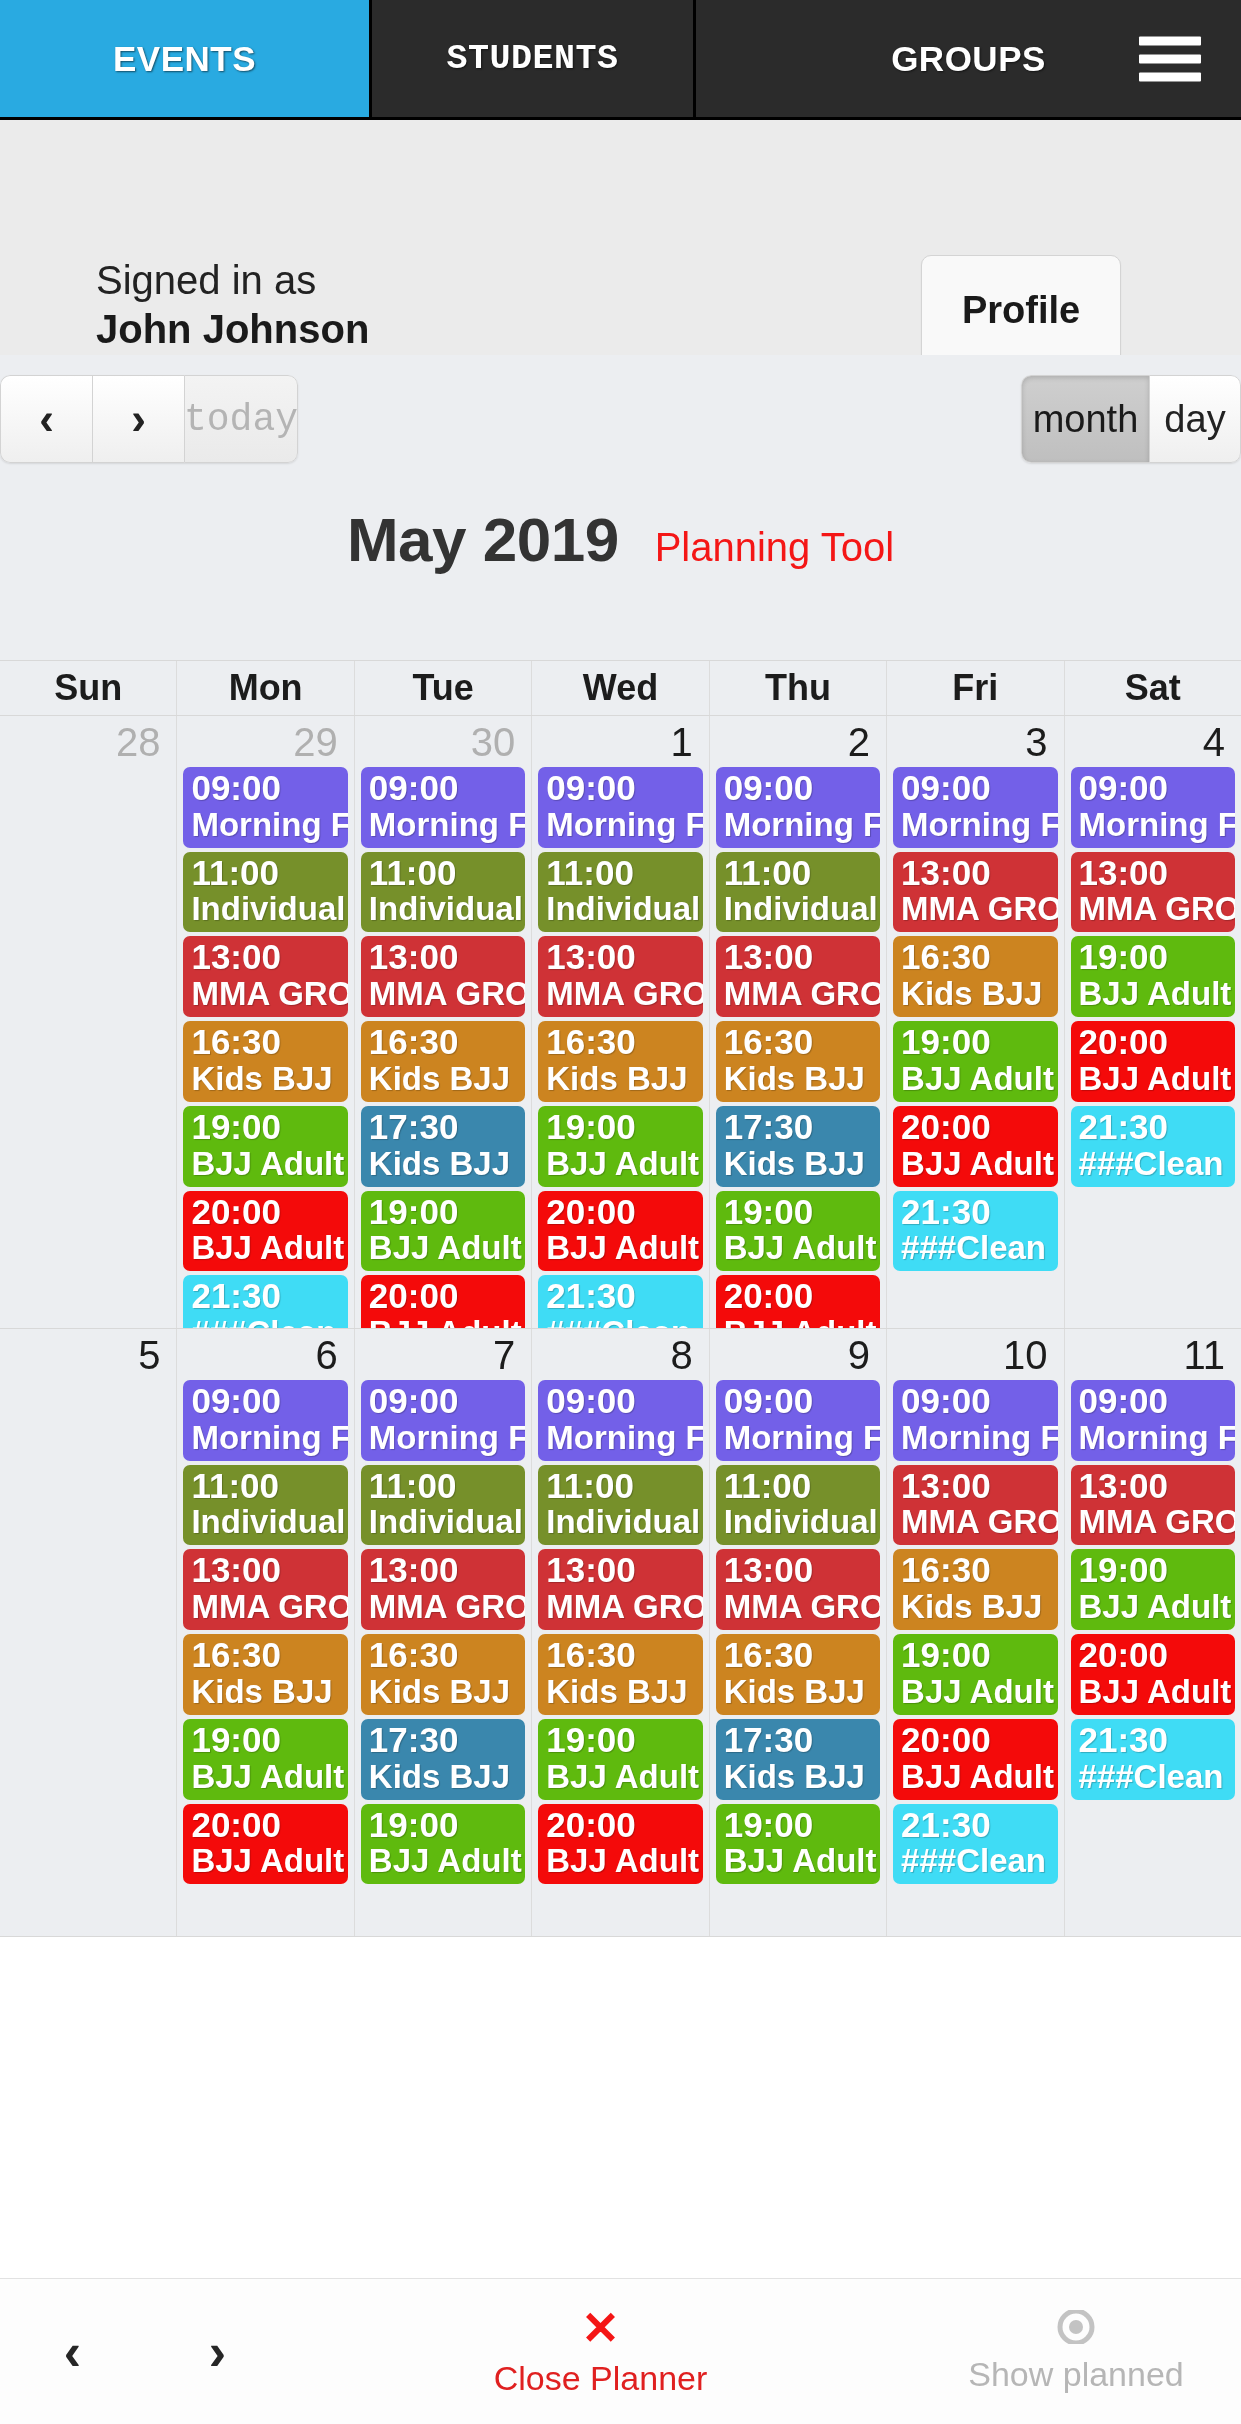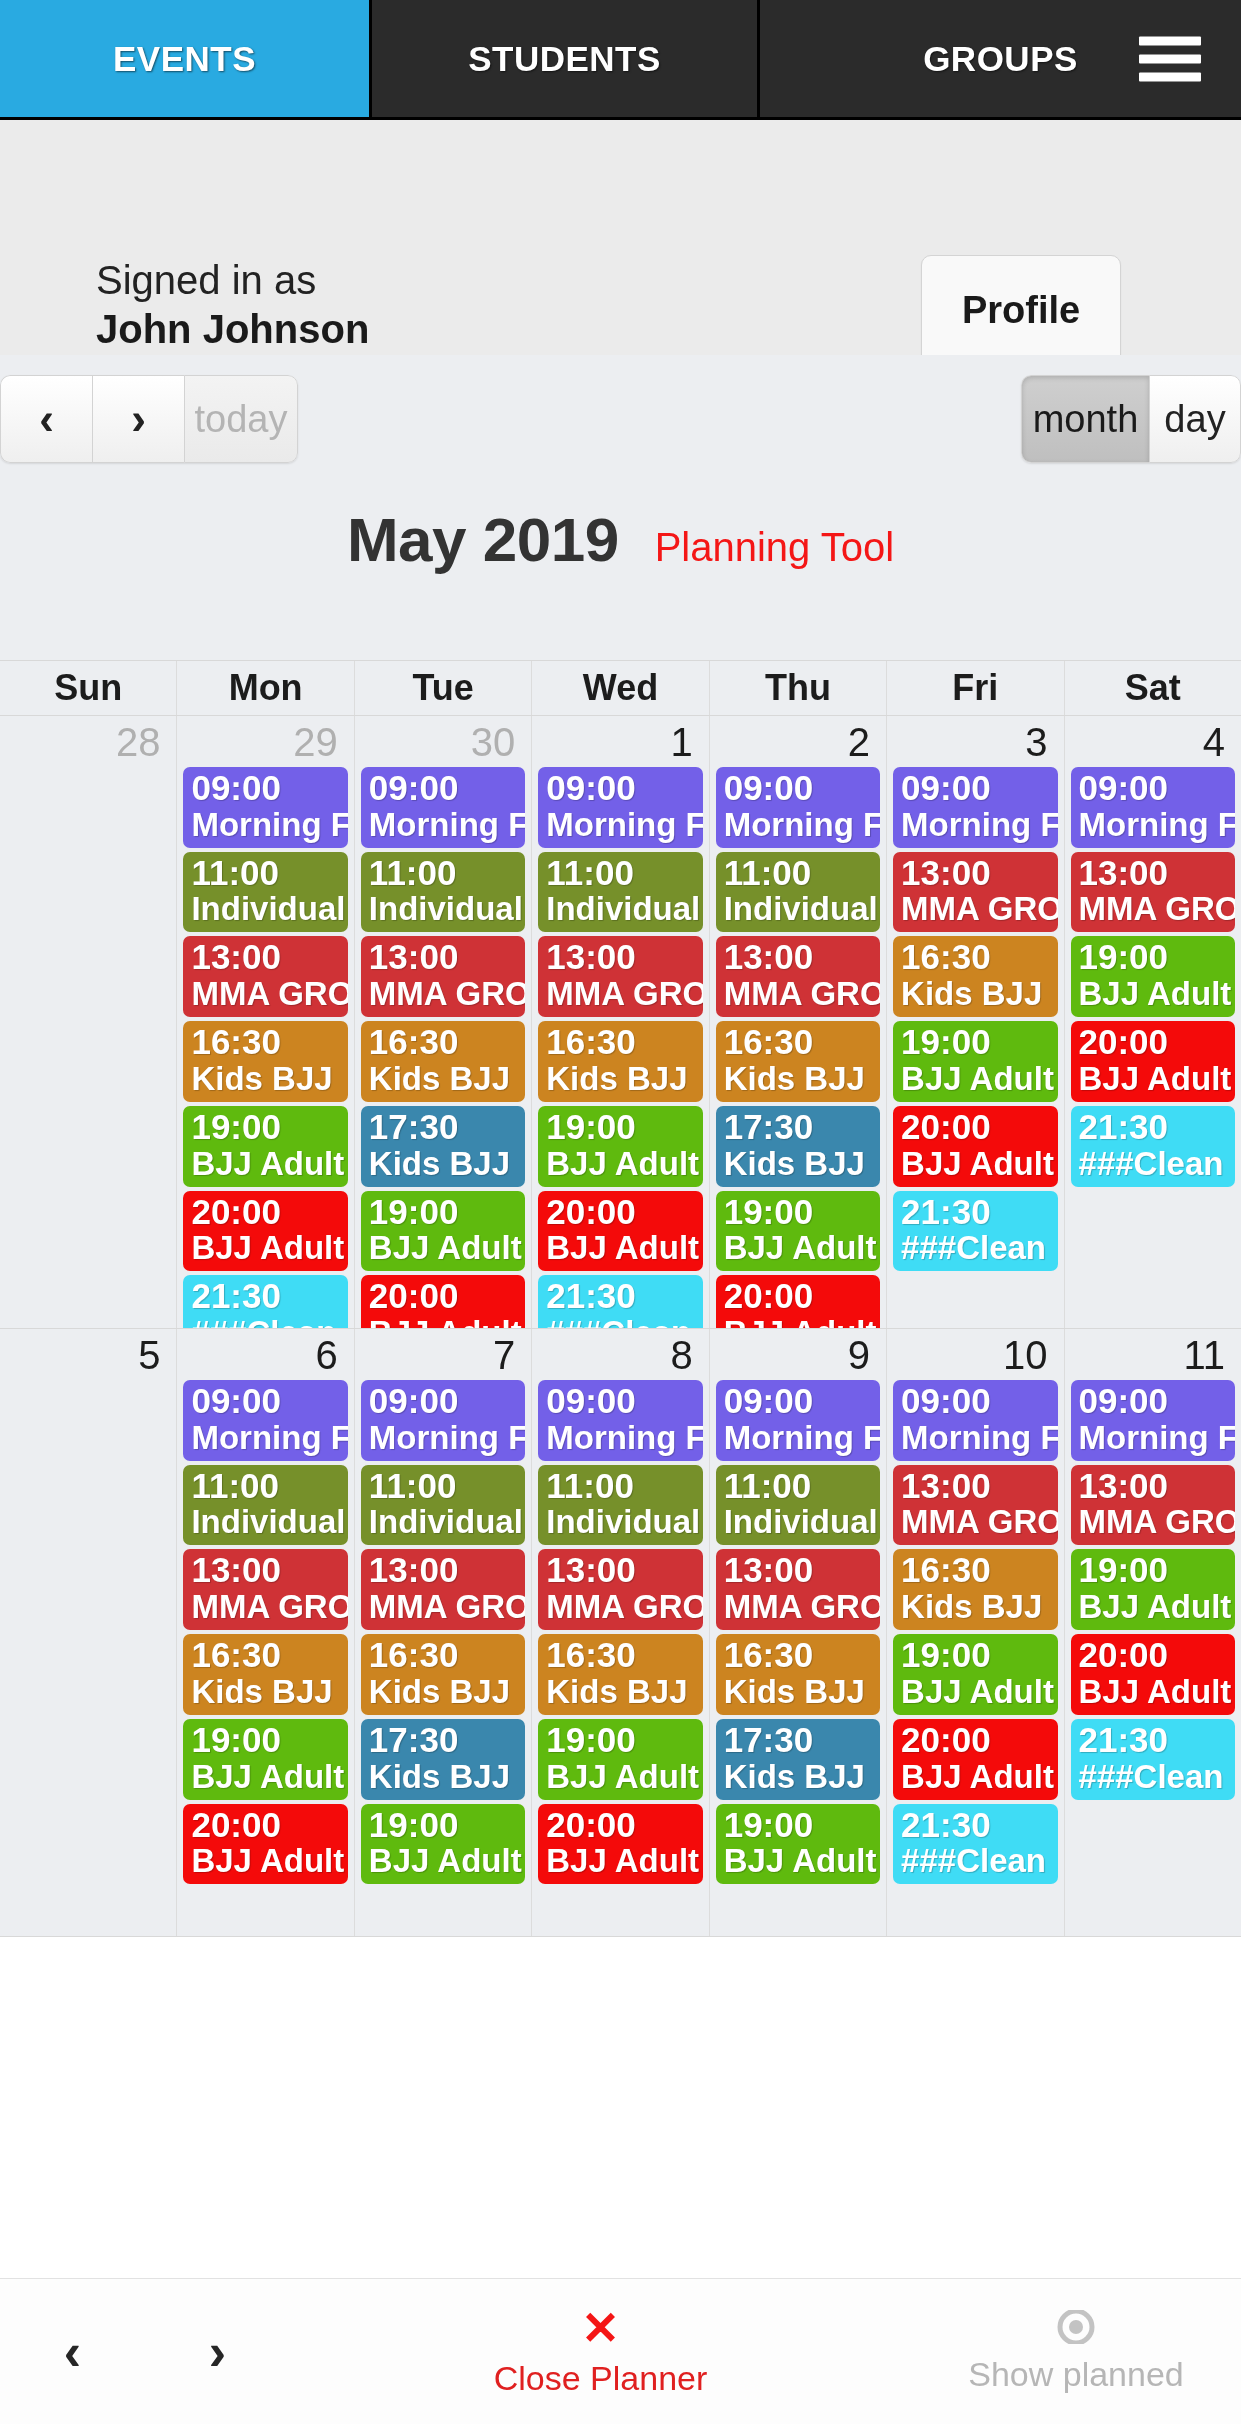--- a/index.html
+++ b/index.html
@@ -21,21 +21,21 @@
   .topnav .tab {
     display: flex; align-items: center; justify-content: center;
     color: #ffffff;
     font-size: 35px;
     font-weight: bold;
     letter-spacing: 0.5px;
     border-right: 3px solid #000;
     text-shadow: 1px 1px 2px rgba(0,0,0,.55);
   }
   .topnav .tab.events   { width: 372px; background: #29aae1; }
-  .topnav .tab.students { width: 388px; }
+  .topnav .tab.students { width: 324px; font-family: Liberation Mono, monospace; }
   .topnav .tab.groups   { flex: 1; border-right: none; position: relative; }
   .hamburger {
     position: absolute; right: 40px; top: 50%; transform: translateY(-50%);
     width: 62px;
   }
   .hamburger span {
     display: block; height: 9px; background: #fff; margin: 9px 0;
     border-radius: 1px;
   }
 
@@ -89,21 +89,21 @@
     font-size: 38px;
     color: #222;
   }
   .cbtn:last-child { border-right: 1px solid #d3d3d3; }
   .cbtn.prev, .cbtn.next { width: 92px; font-size: 44px; font-weight: bold; }
   .cbtn.today { width: 114px; color: #b4b4b4; background: linear-gradient(#f3f3f3,#eaeaea); }
   .cbtn.month { width: 128px; background: linear-gradient(#cfcfcf,#bfbfbf); color: #1a1a1a;
                 box-shadow: inset 0 2px 5px rgba(0,0,0,.16); }
   .cbtn.day { width: 92px; }
   .btn-group.left .cbtn:first-child { border-top-left-radius: 10px; border-bottom-left-radius: 10px; }
-  .btn-group.left .cbtn:last-child { border-top-right-radius: 10px; border-bottom-right-radius: 10px; }
+  .btn-group.left .cbtn:last-child { border-top-right-radius: 10px; border-bottom-right-radius: 10px; font-family: Liberation Mono, monospace; }
   .btn-group.right .cbtn:first-child { border-top-left-radius: 10px; border-bottom-left-radius: 10px; }
   .btn-group.right .cbtn:last-child { border-top-right-radius: 10px; border-bottom-right-radius: 10px; }
 
   .cal-title-row {
     position: absolute;
     left: 0; right: 0; top: 130px;
     display: flex; align-items: baseline; justify-content: center; margin-top: 19px;
   }
   .cal-title {
     font-size: 62px; font-weight: bold; color: #333;

